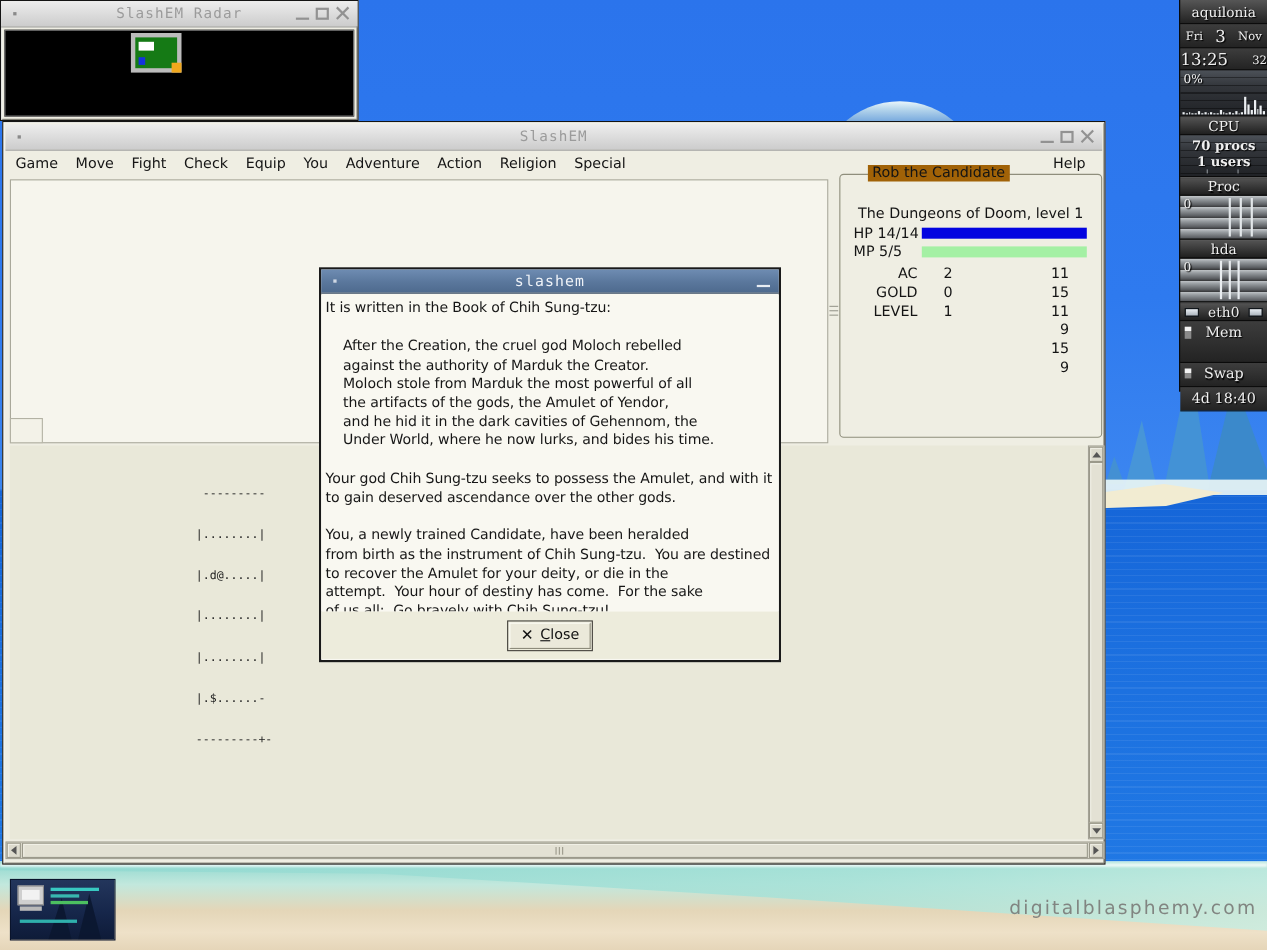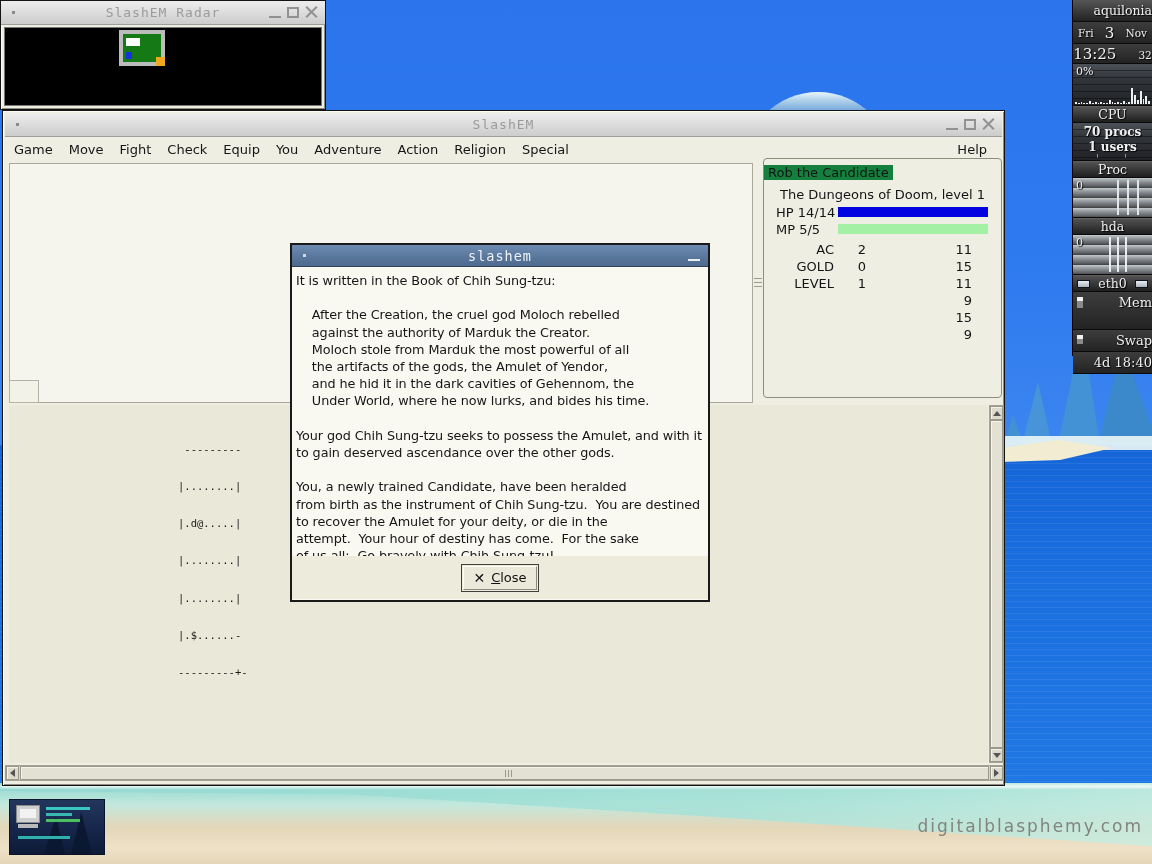--- a/index.html
+++ b/index.html
@@ -53,21 +53,21 @@
   .msgarea { position:absolute; left:6px; top:52px; width:744px; height:240px; background:#f6f5ed; border:1px solid #a9a89a; }
   .paned-grip-v { position:absolute; left:751px; top:158px; width:8px; height:26px; display:flex; flex-direction:column; justify-content:center; gap:3px; }
   .paned-grip-v i { display:block; height:1px; background:#9a9a8e; }
   .paned-handle { position:absolute; left:6px; top:269px; width:30px; height:23px; background:#f3f2e8; border:1px solid #b3b2a4; }
   .maparea { position:absolute; left:6px; top:294px; width:979px; height:358px; background:#e9e8d9; }
   .ascii-map { position:absolute; left:169px; top:13px; font-family:"DejaVu Sans Mono",monospace; font-size:10.5px;
                line-height:12.4px; color:#1c1c1c; white-space:pre; }
 
   
   .statsbox { position:absolute; left:760px; top:47px; width:239px; height:240px; border:1px solid #8f8e7c; border-radius:4px; font-size:13px; color:#141414; }
-  .statsbox .legend { position:absolute; left:0; top:-9px; background:#15803d; padding:0 4px;margin-top:15px; }
+  .statsbox .legend { position:absolute; left:25px; top:-9px; background:#a16207; padding:0 4px; }
   .loc { position:absolute; left:0; top:28px; width:100%; text-align:center; }
   .hp-label { position:absolute; left:12px; top:46px; } .mp-label { position:absolute; left:12px; top:63px; }
   .hp-bar { position:absolute; left:74px; top:48px; width:150px; height:10px; }
   .mp-bar { position:absolute; left:74px; top:65px; width:150px; height:10px; }
   .scol { position:absolute; text-align:right; line-height:17px; }
   .scol div { height:17px; }
 
   
   .vscroll { position:absolute; left:986px; top:294px; width:15px; height:358px; background:#d9d7ca; border:1px solid #a4a295; }
   .hscroll { position:absolute; left:2px; top:654px; width:999px; height:16px; background:#d9d7ca; border:1px solid #a4a295; }
@@ -93,21 +93,21 @@
   .btn-outer { border:1px solid #42403a; padding:1px; background:#edecdc; }
   .btn-inner { border:1px solid; border-color:#fdfcf6 #8d8b7b #8d8b7b #fdfcf6; background:#ebe9da; padding:3px 9px;
                display:flex; align-items:center; gap:6px; font-size:13px; color:#111; }
   .btn-inner .x { font-weight:bold; font-size:14px; }
   .uline { text-decoration:underline; }
 
   
   .gk { left:1072px; top:0; width:80px; height:356px; z-index:12; background:#1d1d1d; border-left:1px solid #000;
         font-family:"DejaVu Serif",serif; color:#efefef; }
   .gk .sec { position:relative; width:100%; overflow:hidden; border-bottom:1px solid #0a0a0a; }
-  .gk .txtrow { background:linear-gradient(180deg,#3d3d3d,#232323); text-align:right; text-shadow:1px 1px 1px #000; }
+  .gk .txtrow { background:linear-gradient(180deg,#3d3d3d,#232323); text-align:center; text-shadow:1px 1px 1px #000; }
   .gk-label { background:linear-gradient(180deg,#525252,#1f1f1f); text-align:center; font-size:12.5px; height:17px; line-height:16px; text-shadow:1px 1px 1px #000; border-top:1px solid #5e5e5e; }
   .gk-chart-dark { background:linear-gradient(180deg,#4c5158 0%,#33363b 35%,#202226 100%); }
   .gk-chart-dark::after { content:""; position:absolute; inset:0; background:repeating-linear-gradient(180deg,transparent 0 6px,rgba(0,0,0,.4) 6px 7px); }
   .gk-chart-metal { background:repeating-linear-gradient(180deg,#c6cacd 0px,#989da1 3px,#5d6064 8px,#3c3d3f 10px); }
   .gk-val { position:absolute; left:3px; top:1px; font-size:11px; text-shadow:1px 1px 1px #000; z-index:3; }
   .gk-bars { position:absolute; left:2px; right:2px; bottom:1px; height:38px; display:flex; align-items:flex-end; gap:1px; z-index:2; }
   .gk-bars i { width:2px; background:#eceff2; display:block; }
   .vline { position:absolute; top:2px; bottom:2px; width:2px; background:#e8ecef; z-index:2; }
   .led { position:absolute; top:4px; width:13px; height:8px; background:linear-gradient(180deg,#e9eef3,#aab3bc); border:1px solid #10151a; }
   .krell { position:absolute; left:4px; top:5px; width:6px; height:11px; background:linear-gradient(180deg,#f2f2f2 0 4px,#8a8a8a 4px 100%); }

